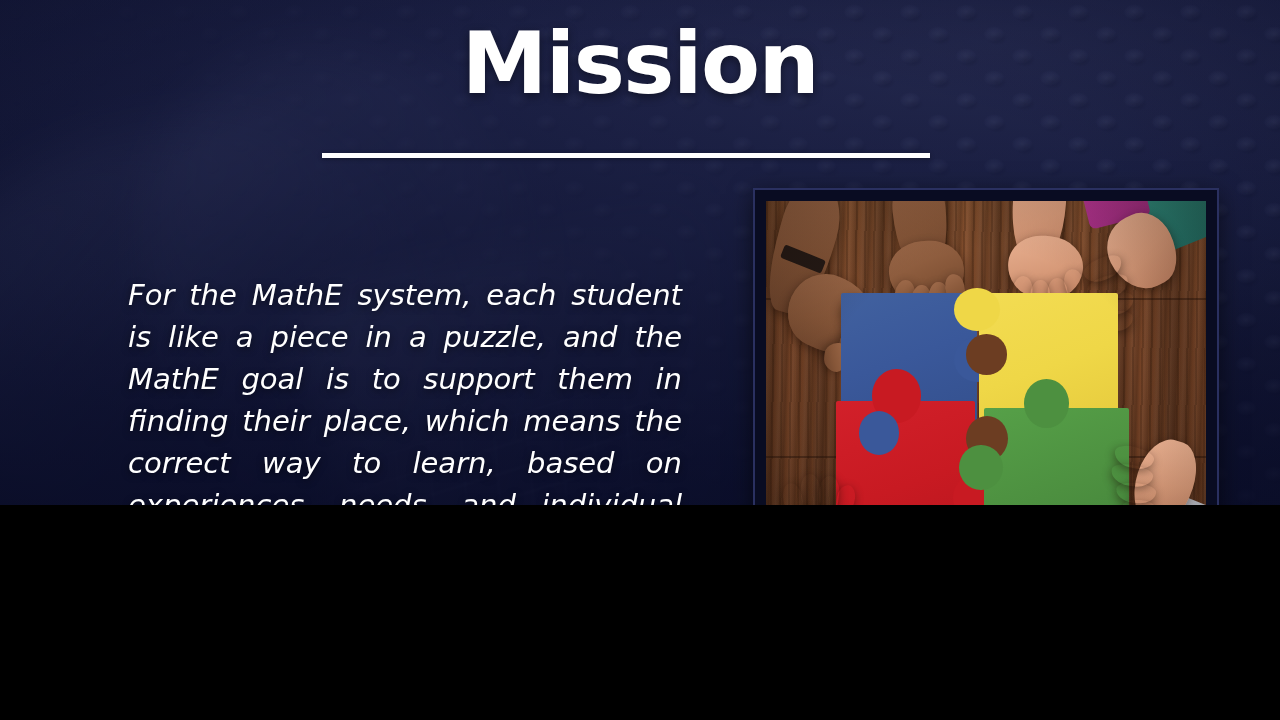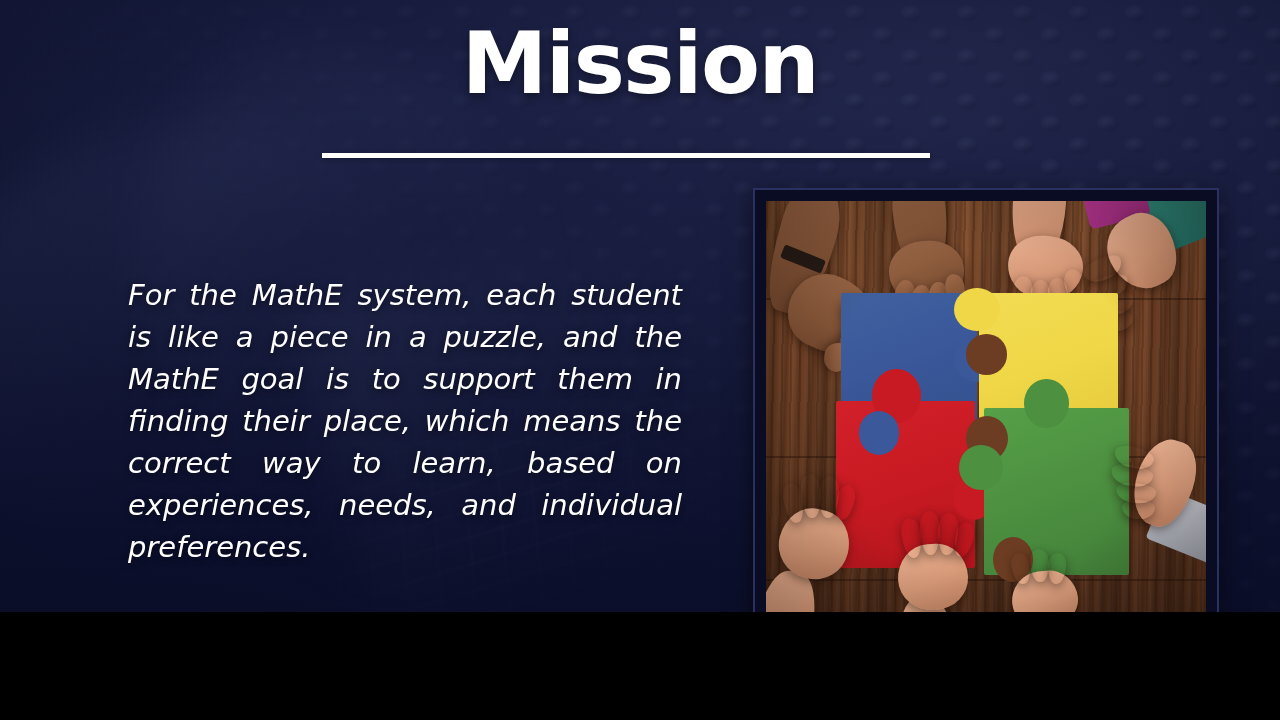--- a/index.html
+++ b/index.html
@@ -10,21 +10,21 @@
   body {
     width: 1280px;
     height: 720px;
     overflow: hidden;
     font-family: "Liberation Sans", sans-serif;
   }
 
   .slide {
     position: relative;
     width: 1280px;
-    height: 612px;
+    height: 505px;
     overflow: hidden;
     background: #7f1d1d;
   }
 
   
   .bg-base {
     position: absolute;
     inset: 0;
     background:
       radial-gradient(120% 90% at 78% 8%, #2c3157 0%, #20254a 35%, #161a3a 70%, #101435 100%),

